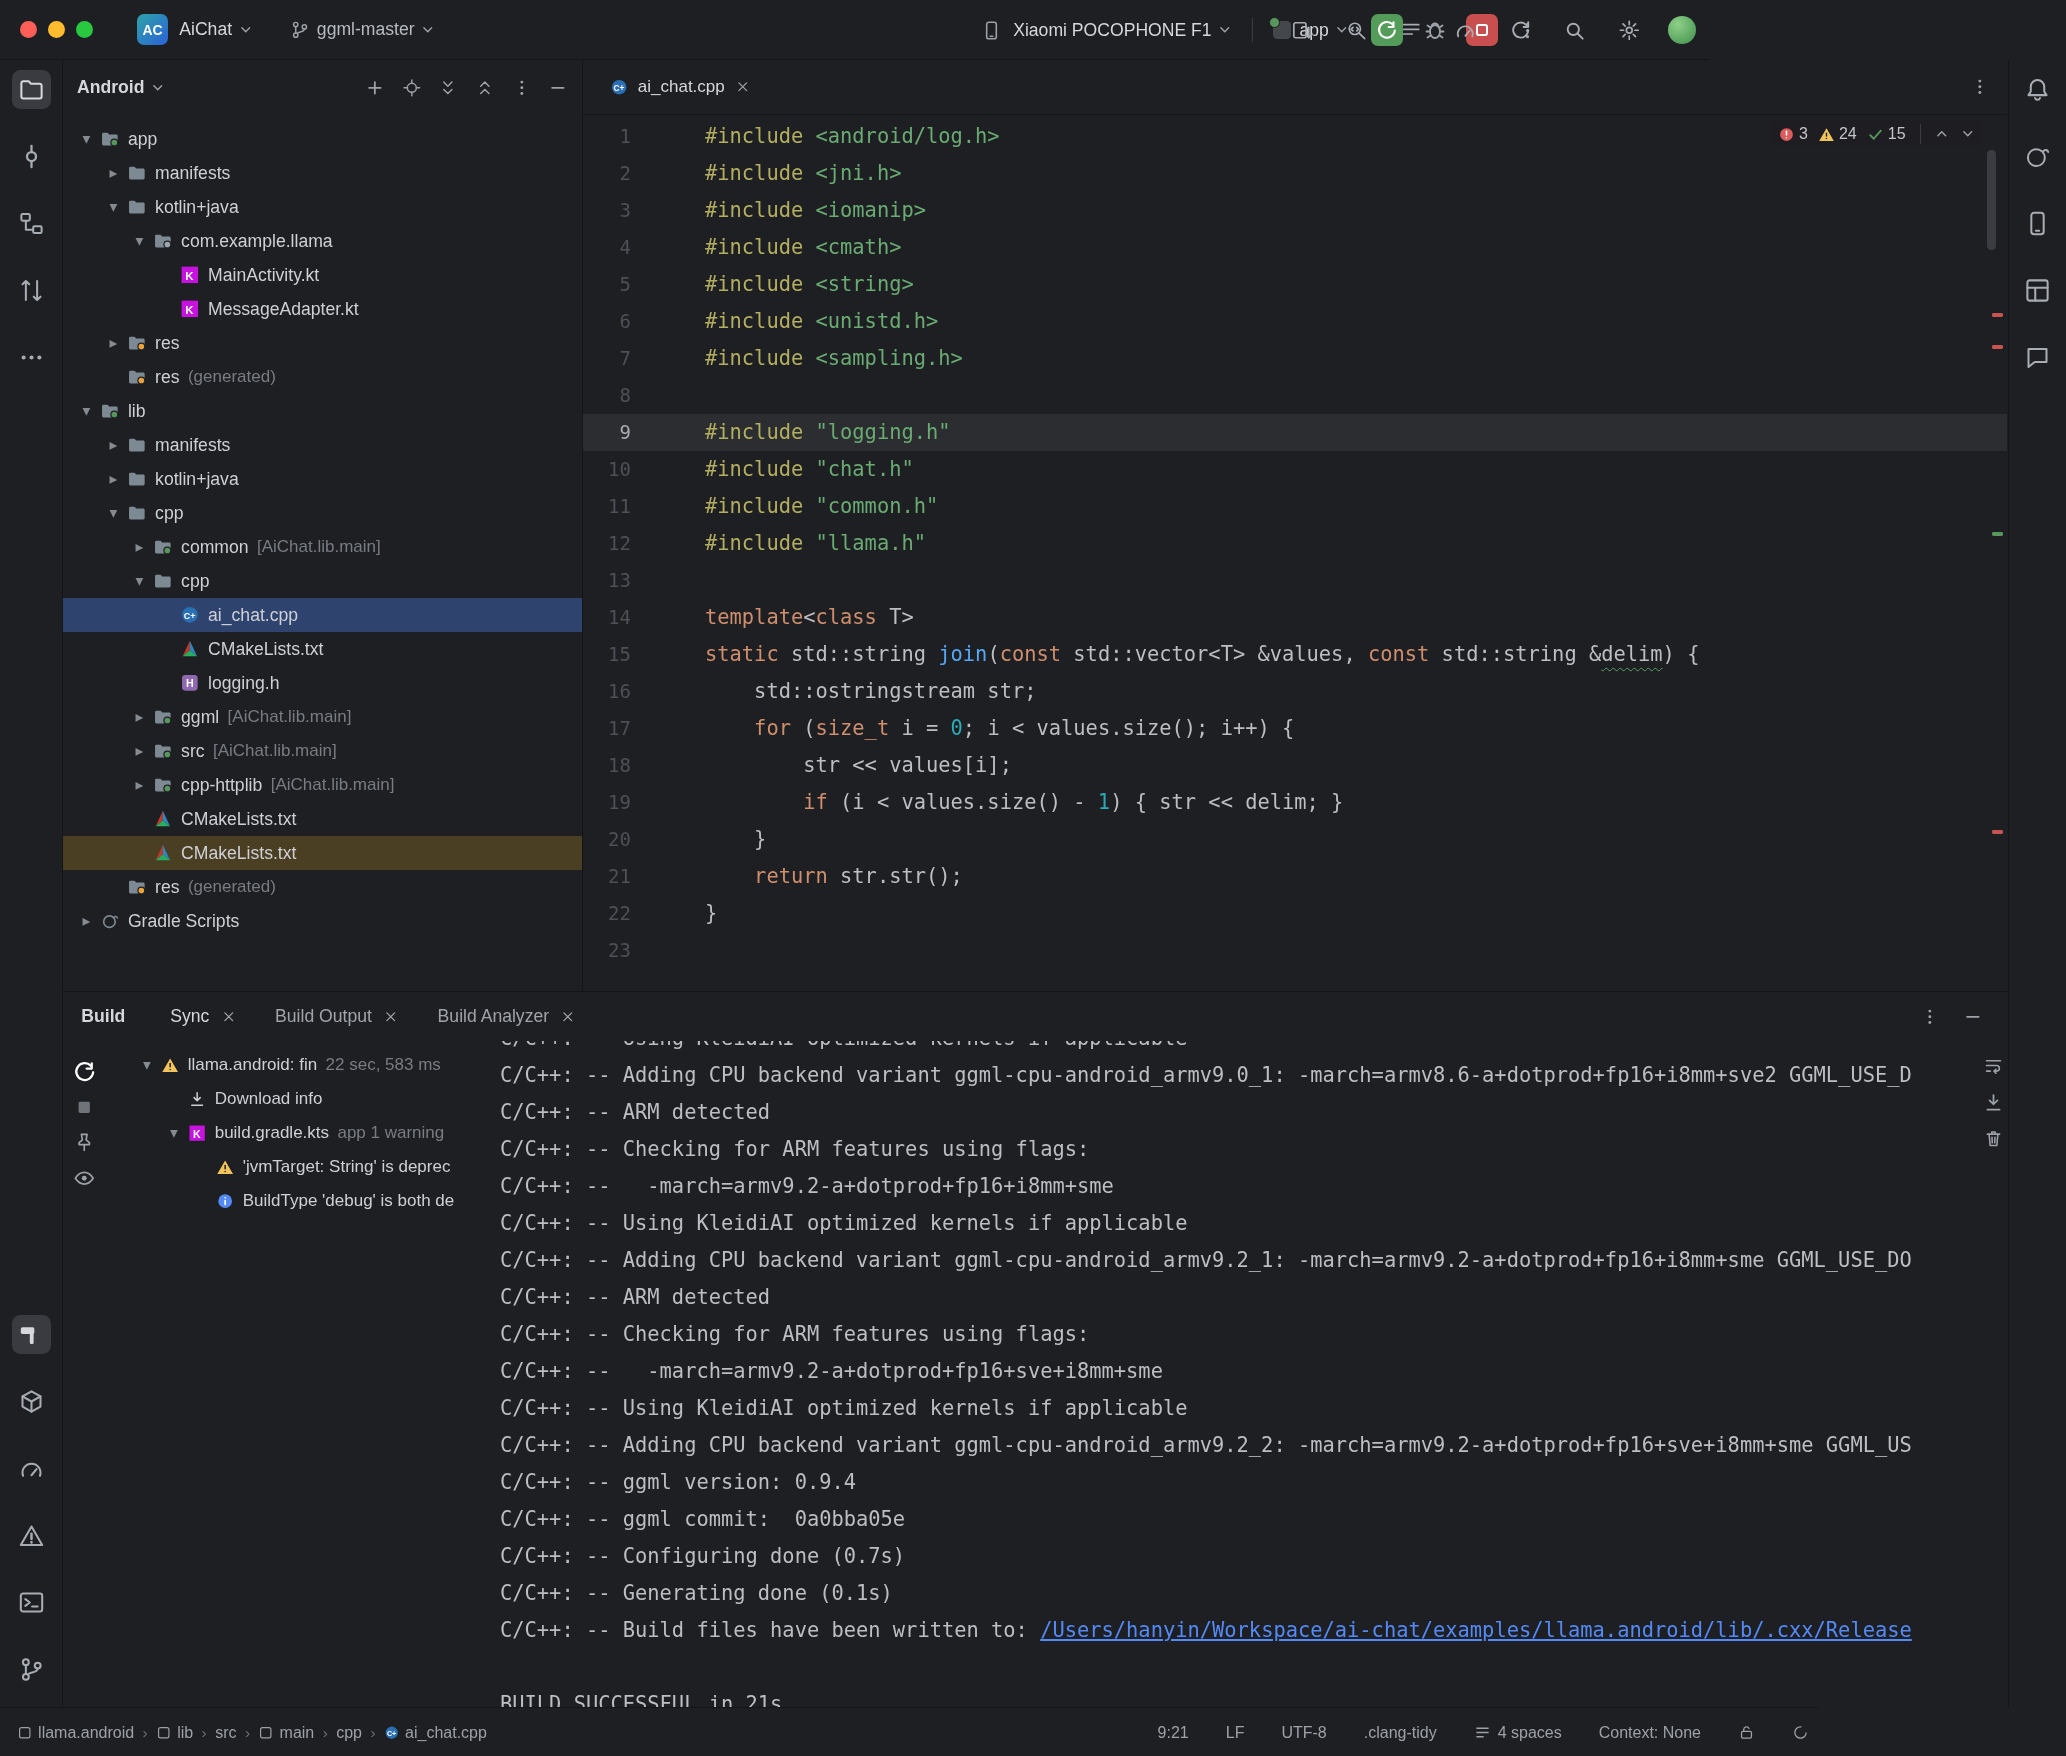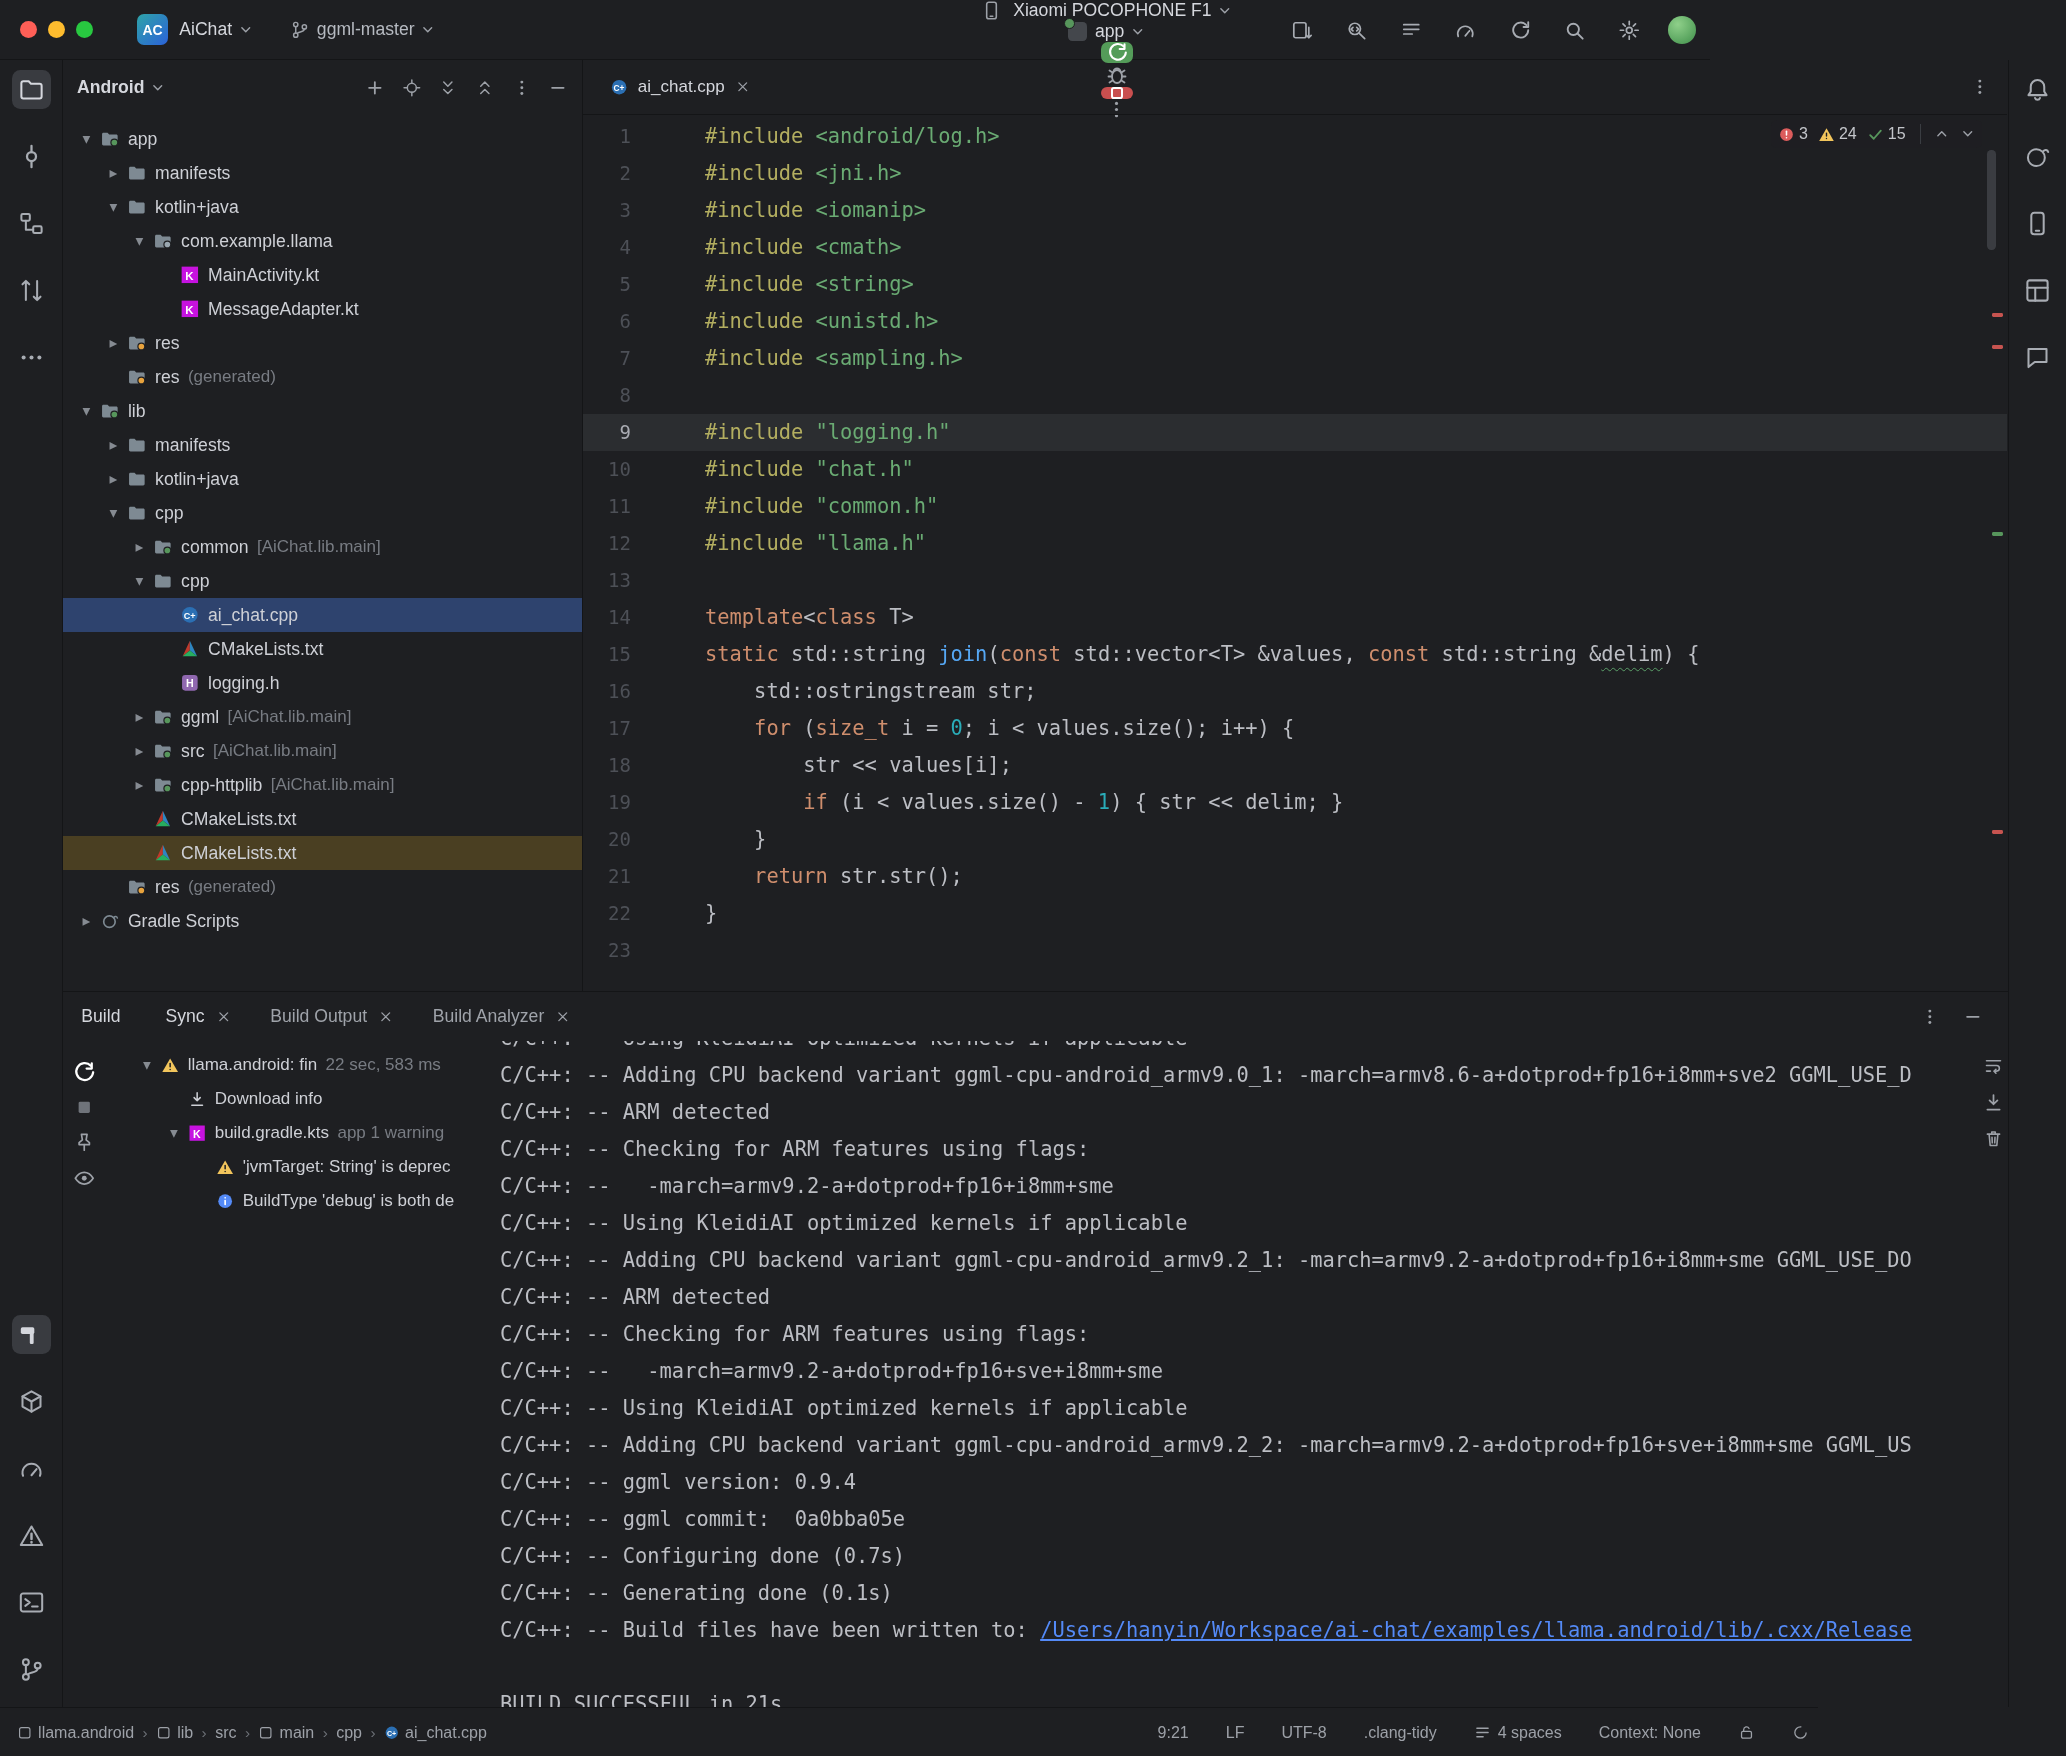--- a/index.html
+++ b/index.html
@@ -17,21 +17,21 @@
     border-bottom:0.7px solid #141517;background:#1e1f22;}
   .traffic{display:flex;gap:11.2px;margin-left:19.7px;}
   .tl{width:17px;height:17px;border-radius:50%;}
   .tl.r{background:#ff5f57}.tl.y{background:#febc2e}.tl.g{background:#28c840}
   #proj-logo{width:31px;height:31px;border-radius:7px;margin-left:44px;
     background:linear-gradient(135deg,#2ea3a8,#2b62d9);display:flex;align-items:center;justify-content:center;
     font-weight:bold;font-size:14px;color:#fff;}
   .tb-label{font-size:17.6px;color:#d5d7dd;margin-left:11.2px;}
   .tb-chev{color:#9da1a8;margin-left:5.6px;}
   .tb-group{display:flex;align-items:center;}
-  #tb-center{position:absolute;left:981px;top:0;height:60px;display:flex;align-items:center;flex-direction:column;}
+  #tb-center{position:absolute;left:981px;top:0;height:60px;display:flex;align-items:center;}
   .v-div{width:0.7px;height:24px;background:#3a3d42;margin:0 19.7px;}
   .run-btn{width:32px;height:32px;border-radius:7px;background:#549c59;display:flex;align-items:center;justify-content:center;
     color:#fff;font-size:19.7px;}
   .stop-btn{width:32px;height:32px;border-radius:7px;background:#c94f4f;display:flex;align-items:center;justify-content:center;}
   .stop-btn .sq{width:12px;height:12px;border:2.1px solid #fff;border-radius:2.8px;}
   .runcfg-ic{width:18.3px;height:18.3px;border-radius:4.2px;background:#44474c;position:relative;margin-right:8.4px;}
   .runcfg-ic::before{content:"";position:absolute;left:-4.2px;top:-4.2px;width:9.1px;height:9.1px;border-radius:50%;
     background:#57965c;border:1.4px solid #1e1f22;}
   #tb-right{position:absolute;right:14px;top:0;height:60px;display:flex;align-items:center;gap:32px;color:#a8acb3;}
   #avatar{width:28px;height:28px;border-radius:50%;background:radial-gradient(circle at 35% 30%,#8fd08a,#3f8f4a);margin-left:-4.2px;}
@@ -76,21 +76,21 @@
   #inspections{position:absolute;top:60px;right:25px;display:flex;align-items:center;gap:9.8px;
     font-size:16px;color:#c3c5ca;background:rgba(30,31,34,.85);border-radius:5.6px;padding:4.2px 7px;}
   #inspections .grp{display:flex;align-items:center;gap:4.2px;}
   .insp-div{width:0.7px;height:19.7px;background:#3a3d42;margin:0 4.2px;}
   #scroll-thumb{position:absolute;right:11.2px;top:90px;width:8.4px;height:100px;border-radius:4.2px;background:#4a4d53;opacity:.65;}
   .stripe{position:absolute;right:4.2px;width:10.5px;height:4.2px;border-radius:1.4px;}
 
   
   #build{position:absolute;left:63px;top:991px;width:1945px;height:716px;border-top:0.7px solid #141517;overflow:hidden;}
   #build-header{height:49px;display:flex;align-items:center;padding:0 25px 0 18.3px;}
-  #build-title{font-size:17.6px;font-weight:normal;color:#d5d7dd;margin-right:45px;}
+  #build-title{font-size:17.6px;font-weight:bold;color:#d5d7dd;margin-right:45px;}
   #build-tabs{display:flex;gap:39px;}
   .btab{display:flex;align-items:center;gap:11.2px;font-size:17.6px;color:#9fa3aa;}
   .btab.active{color:#d5d7dd;}
   .btab .ic{color:#9da1a8;}
   #bh-right{margin-left:auto;display:flex;gap:24px;color:#9da1a8;}
   #build-toolcol{position:absolute;left:9.8px;top:69px;display:flex;flex-direction:column;gap:12.7px;color:#9da1a8;}
   #build-tree{position:absolute;left:56px;top:49px;width:380px;bottom:0;overflow:hidden;padding-top:7px;}
   .brow{height:34px;display:flex;align-items:center;font-size:17px;color:#ced0d6;white-space:nowrap;}
   .brow .chev{width:28px;flex:0 0 28px;}
   .brow .ic{margin-right:8.4px;flex:0 0 auto;}

